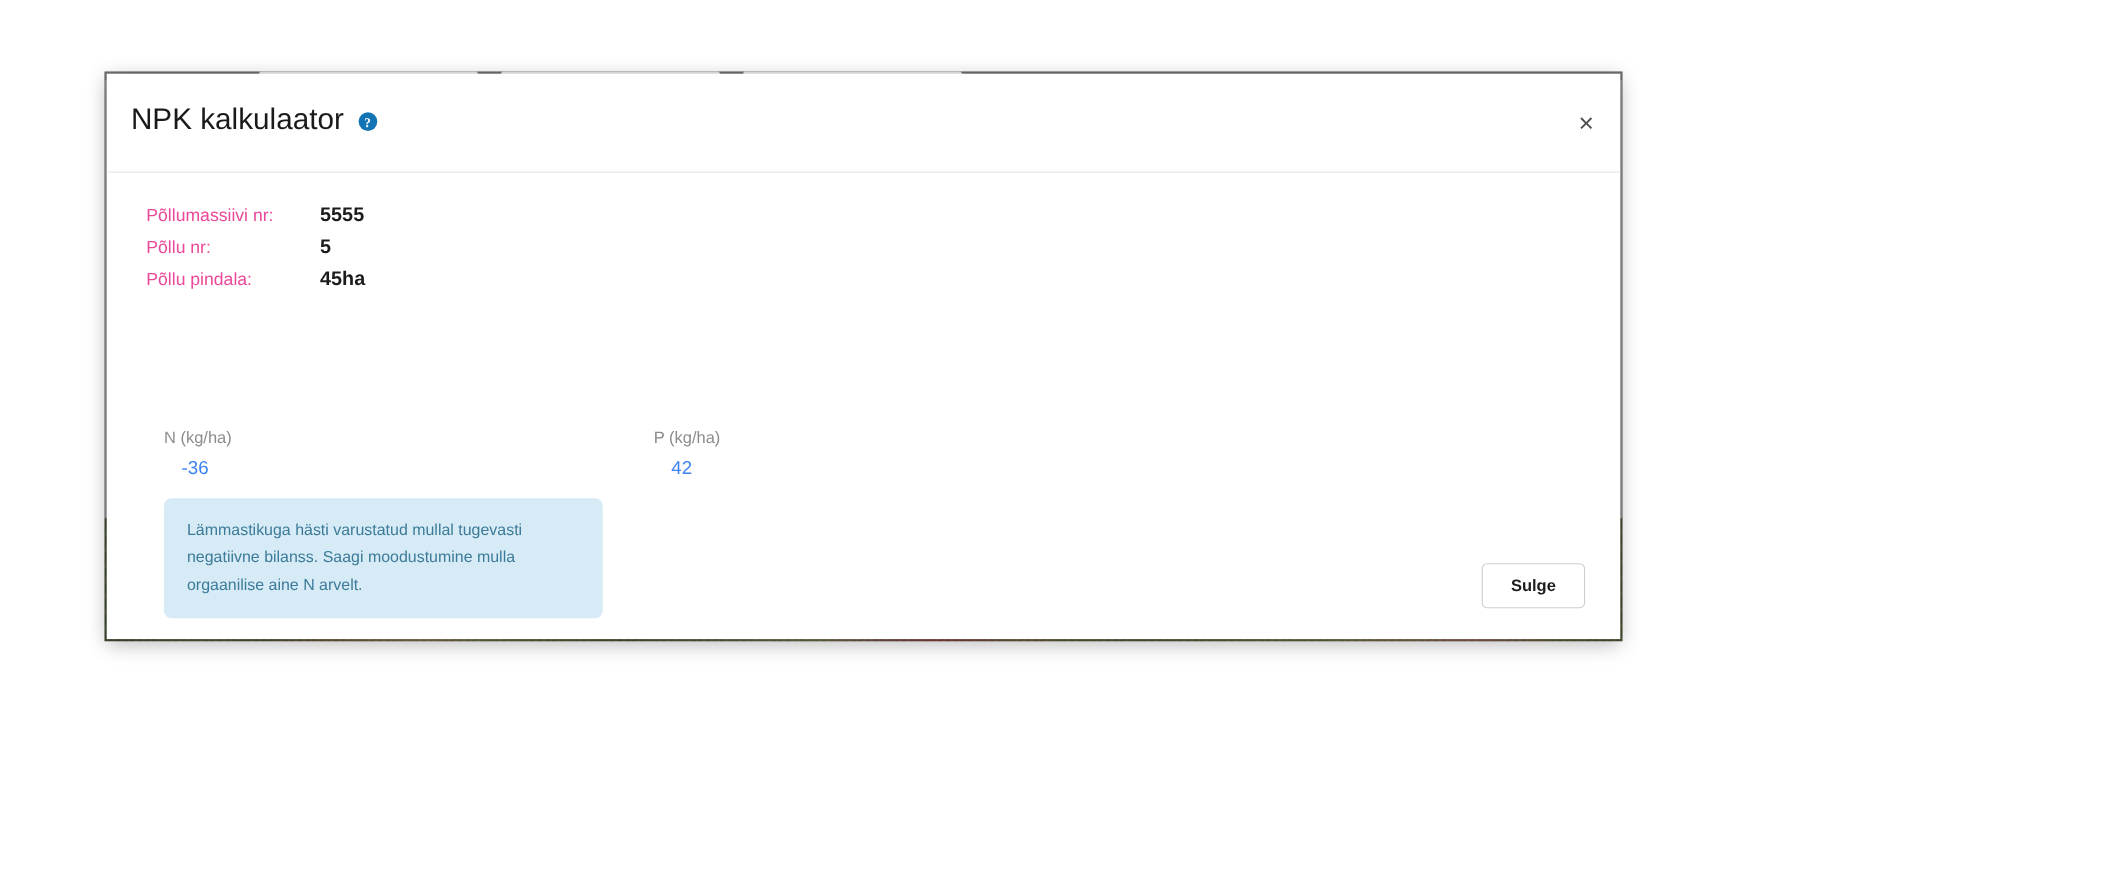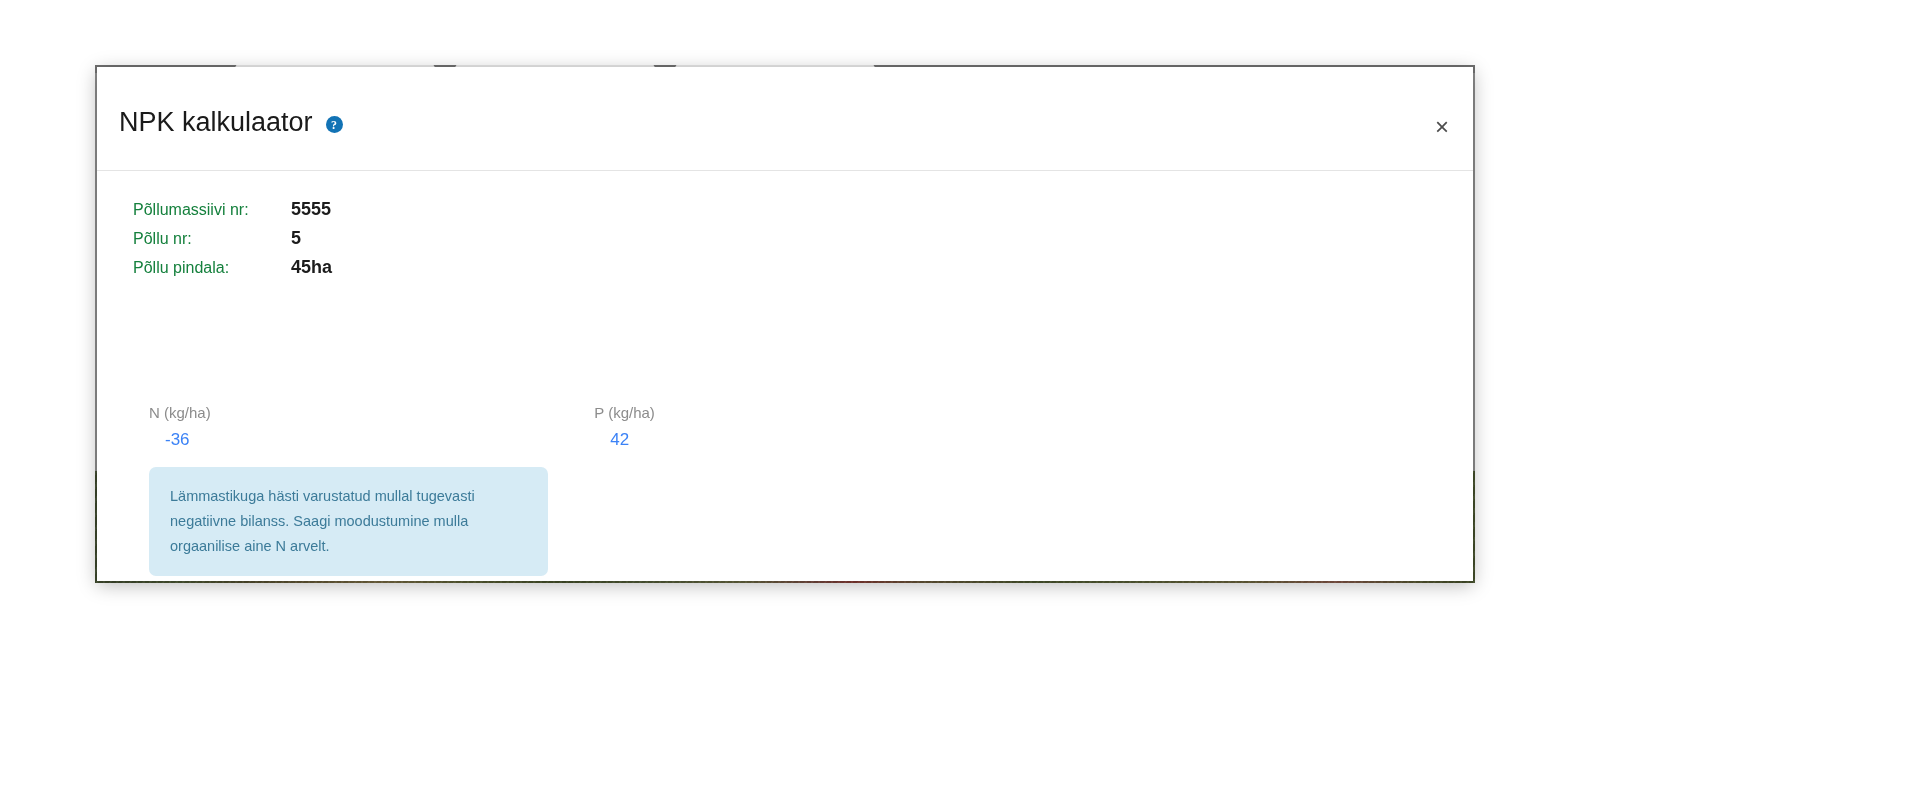--- a/index.html
+++ b/index.html
@@ -102,21 +102,20 @@
     background: #ffffff;
     box-shadow: 0 4px 18px rgba(0,0,0,0.28);
     box-sizing: border-box;
   }
 
   .modal-header {
     position: relative;
     height: 90px;
     border-bottom: 1px solid #e4e4e4;
     box-sizing: border-box;
-    margin-top: 14px;
   }
   .modal-title-wrap {
     position: absolute;
     left: 22px;
     top: 28px;
     display: flex;
     align-items: center;
     gap: 13px;
   }
   .modal-title {
@@ -169,21 +168,21 @@
     top: 28px;
   }
   .field-row {
     display: flex;
     align-items: baseline;
     height: 29px;
   }
   .field-label {
     width: 158px;
     font-size: 16px;
-    color: #15803d;
+    color: #ec4899;
   }
   .field-value {
     font-size: 18px;
     color: #1c1c1c;
     font-weight: 700;
   }
 
   
   .nutrients {
     position: absolute;
@@ -298,17 +297,20 @@
         </div>
 
         <div class="nutrient-col">
           <div class="nutrient-label">P (kg/ha)</div>
           <div class="nutrient-value">42</div>
         </div>
 
 
       </div>
 
+      <div class="modal-footer">
+        <button class="close-button">Sulge</button>
+      </div>
 
     </div>
   </div>
 
 </div>
 
 </body></html>

